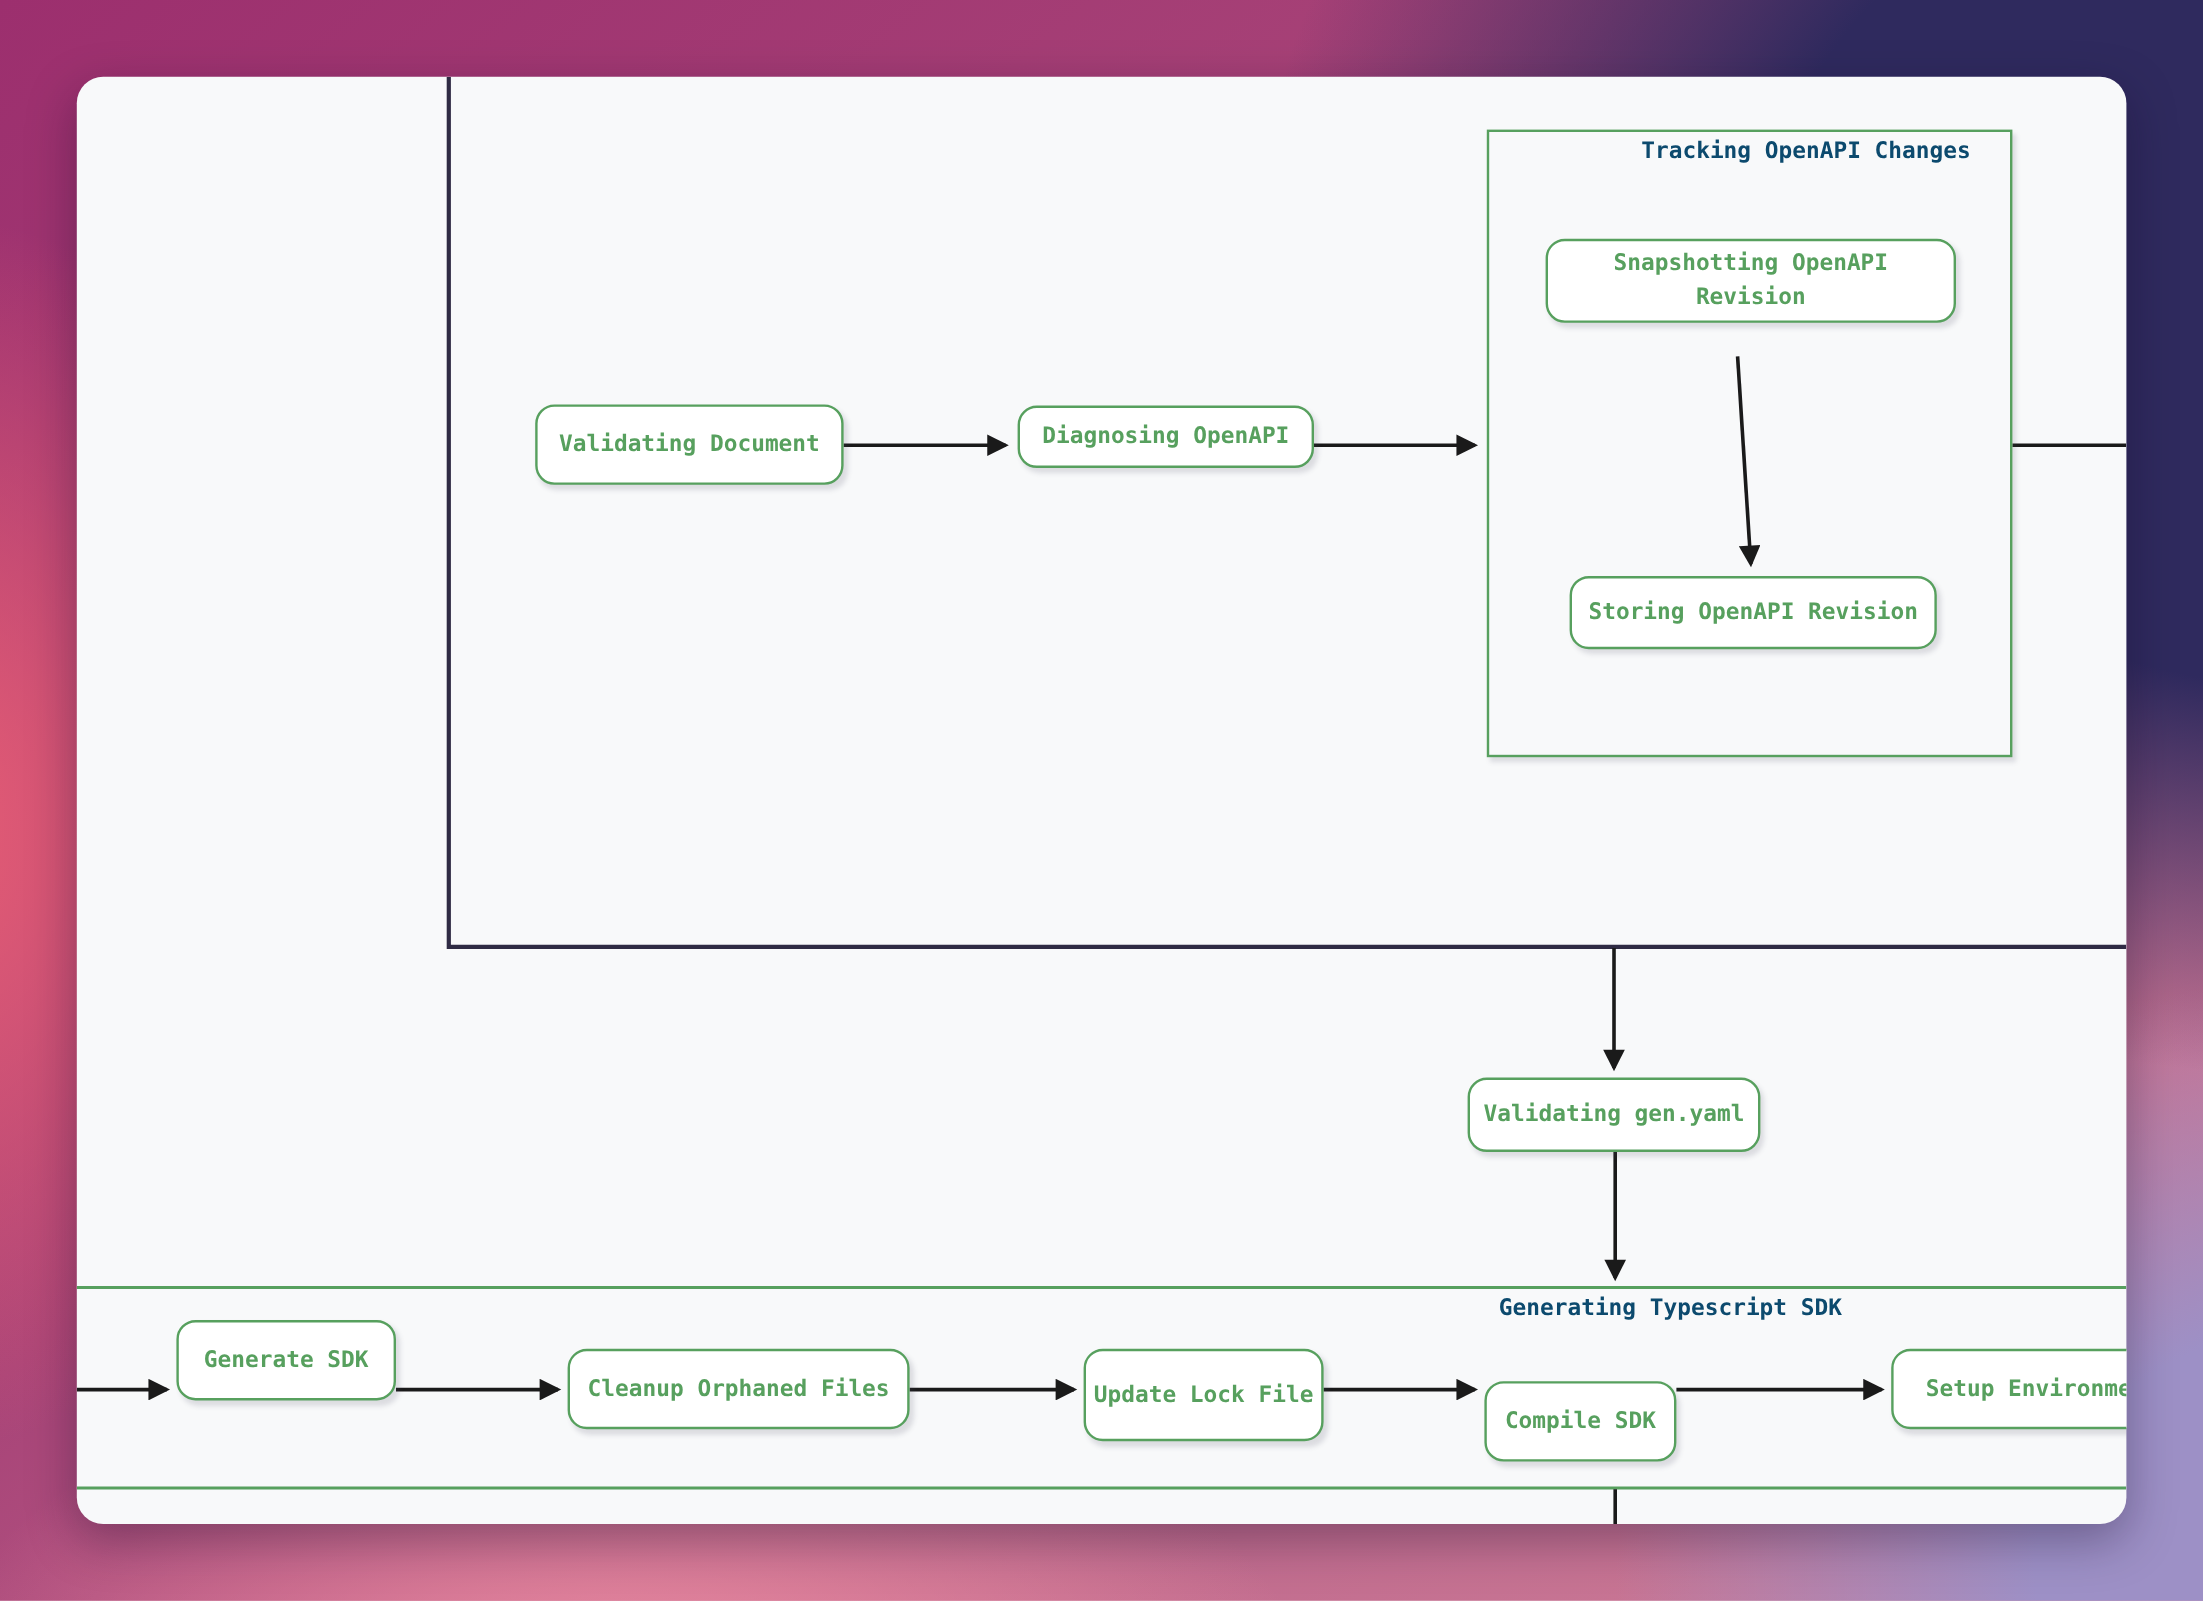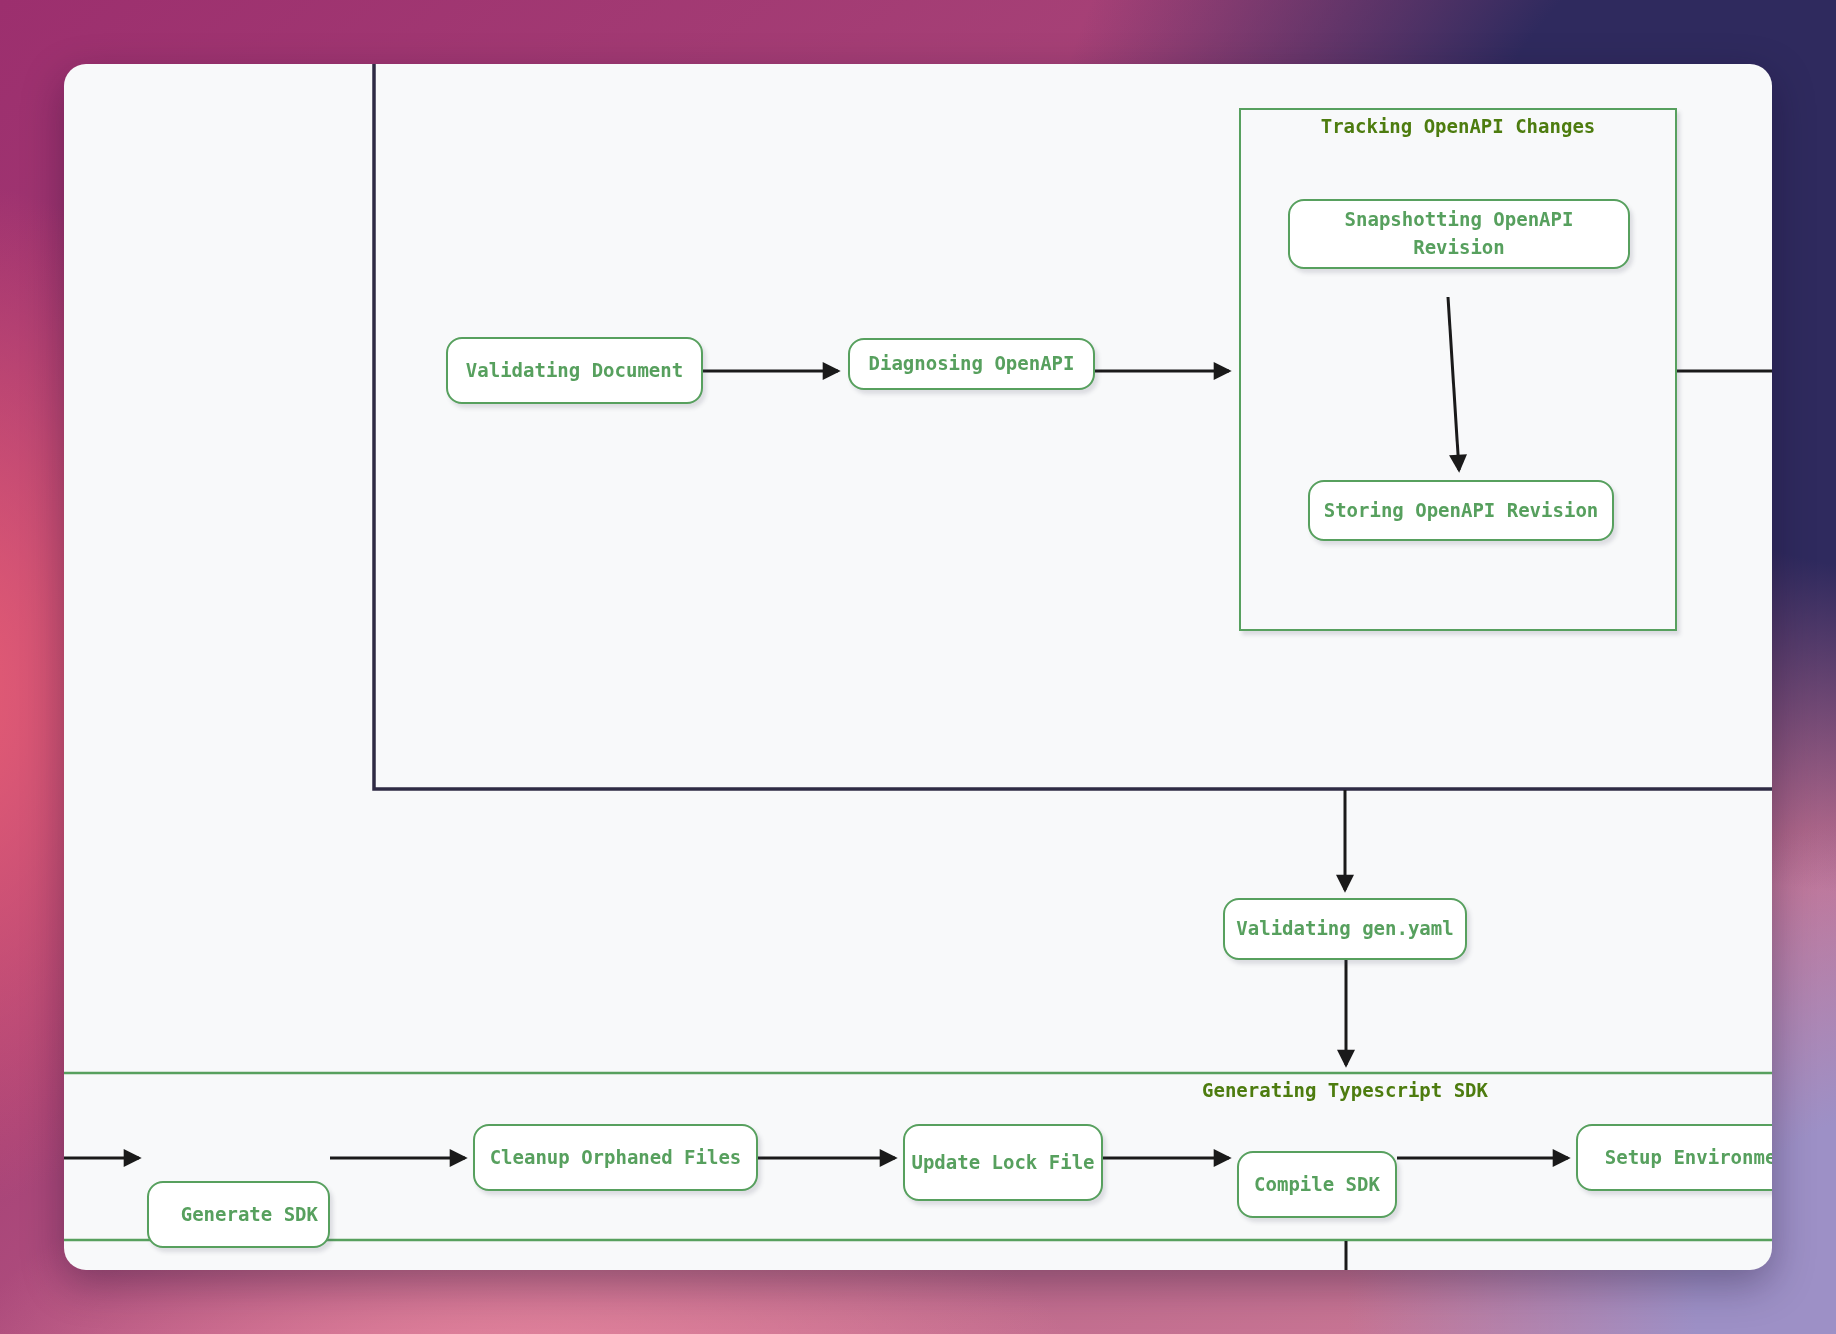--- a/index.html
+++ b/index.html
@@ -26,22 +26,22 @@
     color:#57a05e;font-size:19px;font-weight:600;line-height:1.45;
     box-shadow:3px 4px 4px rgba(70,70,95,.16);
     padding:4px 10px;white-space:nowrap;
   }
   .node.wrap{white-space:normal;}
   .group{
     position:absolute;box-sizing:border-box;border:2.5px solid #57a05e;
     box-shadow:3px 4px 4px rgba(70,70,95,.16);
   }
   .group-title,.section-title{
-    position:absolute;color:#4d7c0f;font-size:19px;font-weight:600;
-    text-align:center;white-space:nowrap;
+    position:absolute;color:#0c4a6e;font-size:19px;font-weight:600;
+    text-align:center;white-space:nowrap;margin-left:47px;
   }
 </style>
 </head>
 <body>
 
 <div class="bg"></div>
 
 <div class="card">
 
   <svg class="layer" width="1708" height="1206" viewBox="0 0 1708 1206">
@@ -94,21 +94,21 @@
   </div>
 
   <div class="node" style="left:1244px;top:416px;width:306px;height:61px;">
     <span>Storing OpenAPI Revision</span>
   </div>
 
   <div class="node" style="left:1159px;top:834px;width:244px;height:62px;">
     <span>Validating gen.yaml</span>
   </div>
 
-  <div class="node" style="left:83px;top:1117px;width:183px;height:67px;justify-content:flex-end;">
+  <div class="node" style="left:83px;top:1036px;width:183px;height:67px;">
     <span>Generate SDK</span>
   </div>
 
   <div class="node" style="left:409px;top:1060px;width:285px;height:67px;">
     <span>Cleanup Orphaned Files</span>
   </div>
 
   <div class="node" style="left:839px;top:1060px;width:200px;height:77px;">
     <span>Update Lock File</span>
   </div>

